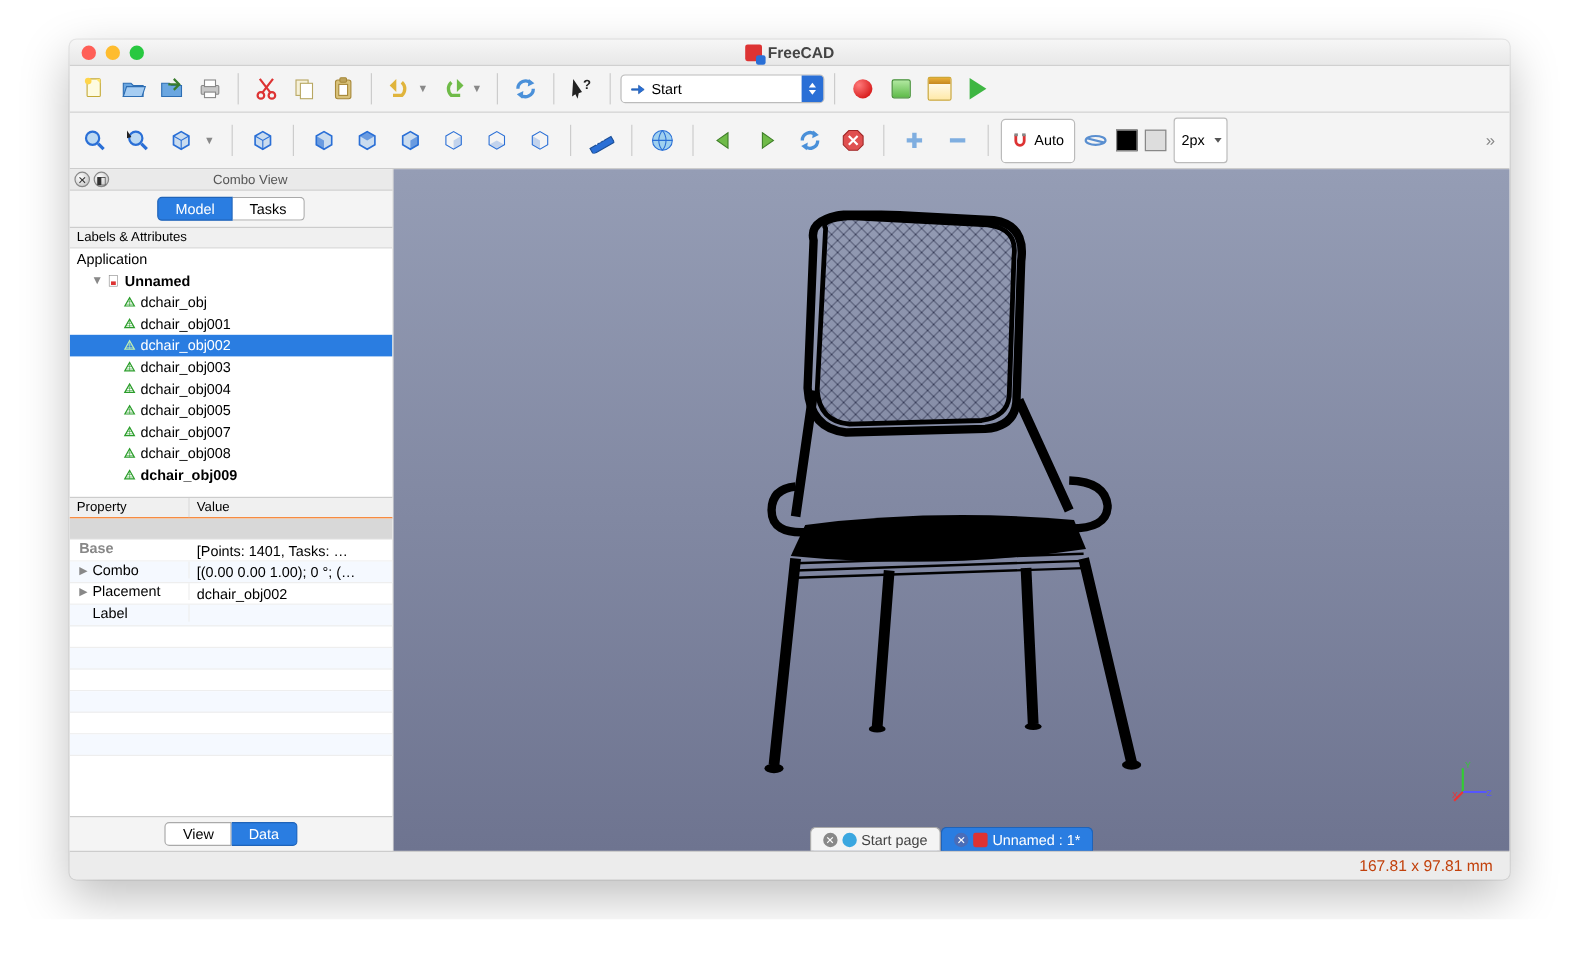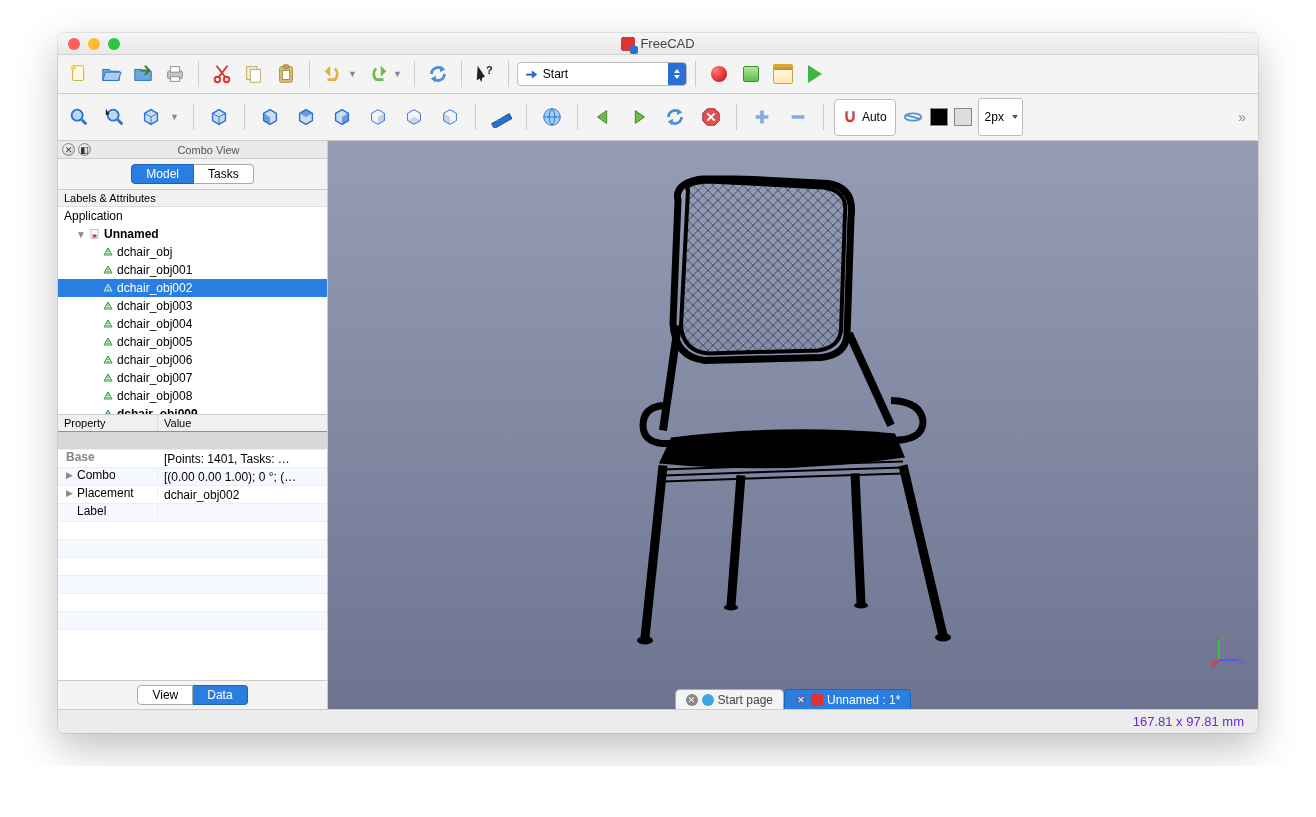--- a/index.html
+++ b/index.html
@@ -19,21 +19,21 @@
   height: 22px;
   background: linear-gradient(#f6f6f6,#e8e8e8);
   border-bottom: 1px solid #d0d0d0;
   display: flex;
   align-items: center;
   position: relative;
 }
 .traffic { display: flex; gap: 8px; padding-left: 10px; }
 .tl { width: 12px; height: 12px; border-radius: 50%; }
 .tl.red { background:#ff5f57; } .tl.yel { background:#febc2e; } .tl.grn { background:#28c840; }
-.title-center { position:absolute; left:0; right:0; text-align:center; font-size:13px; color:#444; display:flex; align-items:center; justify-content:center; gap:5px;}
+.title-center { position:absolute; left:0; right:0; text-align:center; font-size:13px; color:#444; display:flex; align-items:center; justify-content:center; gap:5px;font-weight:bold;}
 .title-center .app-ico { width:14px; height:14px; background:#d33; border-radius:2px; display:inline-block; position:relative;}
 .title-center .app-ico::after{content:'';position:absolute;right:-3px;bottom:-3px;width:8px;height:8px;background:#2a6fd6;border-radius:2px;}
 
 .toolbar { background:#f4f4f4; border-bottom:1px solid #ccc; display:flex; align-items:center; padding:4px 6px; gap:2px; }
 .toolbar .sep { width:1px; height:26px; background:#ccc; margin:0 6px; }
 .tbtn { width:30px; height:30px; display:flex; align-items:center; justify-content:center; border-radius:3px; cursor:pointer; }
 .tbtn svg { width:22px; height:22px; }
 .dd-caret { font-size:9px; color:#888; margin-left:-2px; margin-right:4px;}
 .wb-select { display:flex; align-items:center; background:#fff; border:1px solid #bbb; border-radius:4px; height:24px; width:170px; padding:0 6px; font-size:12px; gap:5px; position:relative;}
 .wb-select .caps { position:absolute; right:0; top:0; bottom:0; width:18px; background:#2a6fd6; border-radius:0 3px 3px 0; display:flex; flex-direction:column; align-items:center; justify-content:center;}
@@ -96,21 +96,21 @@
 .chair{position:absolute;left:50%;top:50%;transform:translate(-50%,-52%);}
 .axis-gizmo{position:absolute;right:12px;bottom:40px;width:36px;height:36px;}
 .doc-tabs{position:absolute;bottom:0;left:0;right:0;height:22px;display:flex;justify-content:center;align-items:flex-end;gap:0;}
 .doc-tab{display:flex;align-items:center;gap:4px;height:20px;padding:0 10px;font-size:12px;border-radius:5px 5px 0 0;border:1px solid #aaa;border-bottom:none;}
 .doc-tab.inactive{background:#f4f4f4;color:#444;}
 .doc-tab.active{background:#2a7de1;color:#fff;border-color:#1f63b8;}
 .doc-tab .x{width:12px;height:12px;border-radius:50%;background:#888;color:#fff;font-size:9px;display:flex;align-items:center;justify-content:center;}
 .doc-tab .ico{width:12px;height:12px;background:#3ba7e0;border-radius:50%;position:relative;}
 .doc-tab.active .ico{background:#d33;border-radius:2px;}
 
-.statusbar{height:24px;background:#ececec;border-top:1px solid #ccc;display:flex;align-items:center;justify-content:flex-end;padding:0 14px;font-size:13px;color:#6d28d9;}
+.statusbar{height:24px;background:#ececec;border-top:1px solid #ccc;display:flex;align-items:center;justify-content:flex-end;padding:0 14px;font-size:13px;color:#c2410c;}
 
 
 .cube-svg{stroke:#2a6fd6;stroke-width:1.5;fill:rgba(122,174,230,0.35);}
 </style>
 </head>
 <body>
 
 <div class="window">
 
   <div class="titlebar">
@@ -429,27 +429,20 @@
                   <path d="M8 11l8 0M6 15l12 0M12 4v14" stroke="#2a9d2a" stroke-width="1"></path>
                 </svg></span>
               <span>dchair_obj004</span>
             </div>
             <div class="tree-row item">
               <span class="mesh-ico"><svg viewBox="0 0 24 24">
                   <path d="M4 18L12 4l8 14z" fill="none" stroke="#2a9d2a" stroke-width="2"></path>
                   <path d="M8 11l8 0M6 15l12 0M12 4v14" stroke="#2a9d2a" stroke-width="1"></path>
                 </svg></span>
               <span>dchair_obj005</span>
-            </div>
-            <div class="tree-row item">
-              <span class="mesh-ico"><svg viewBox="0 0 24 24">
-                  <path d="M4 18L12 4l8 14z" fill="none" stroke="#2a9d2a" stroke-width="2"></path>
-                  <path d="M8 11l8 0M6 15l12 0M12 4v14" stroke="#2a9d2a" stroke-width="1"></path>
-                </svg></span>
-              <span>dchair_obj006</span>
             </div>
             <div class="tree-row item">
               <span class="mesh-ico"><svg viewBox="0 0 24 24">
                   <path d="M4 18L12 4l8 14z" fill="none" stroke="#2a9d2a" stroke-width="2"></path>
                   <path d="M8 11l8 0M6 15l12 0M12 4v14" stroke="#2a9d2a" stroke-width="1"></path>
                 </svg></span>
               <span>dchair_obj007</span>
             </div>
             <div class="tree-row item">
               <span class="mesh-ico"><svg viewBox="0 0 24 24">

